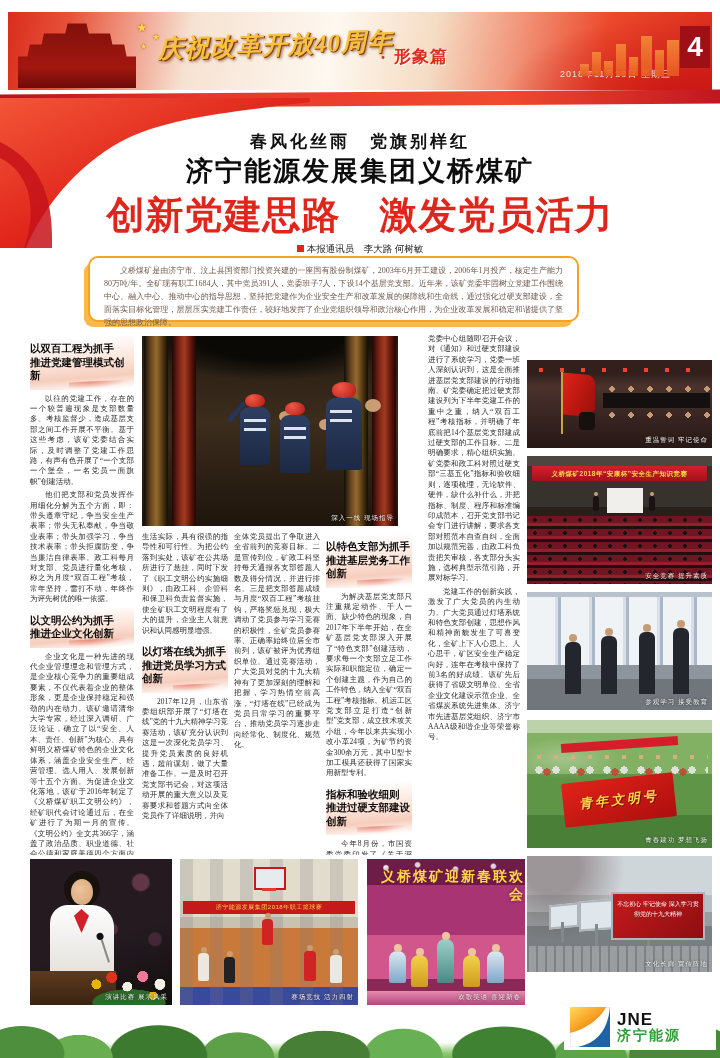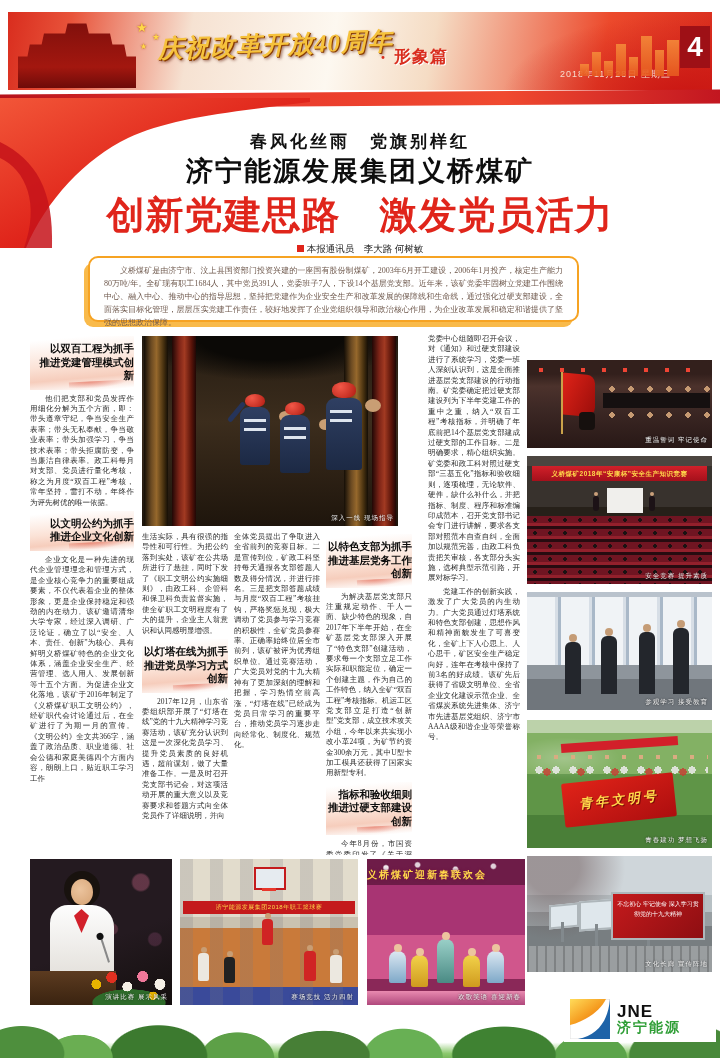--- a/index.html
+++ b/index.html
@@ -48,21 +48,21 @@
   .introbox{position:absolute;left:88px;top:256px;width:491px;height:66px;box-sizing:border-box;
     border:2px solid #f6a323;border-radius:10px;box-shadow:-5px 6px 0 -1px #f9ba4a;
     padding:7px 14px;background:#fff;}
   .introbox p{margin:0;font-size:8px;line-height:1.62;color:#6e584c;text-align:justify;text-indent:2em;}
 
   
   .cols{position:absolute;left:30px;top:334px;width:660px;height:671px;}
   .col{position:absolute;overflow:hidden;font-size:7.5px;line-height:10.4px;color:#2b2b2b;text-align:justify;}
   .col p{margin:0 0 3px;text-indent:2em;}
   .col p.cont{text-indent:0;}
-  .sech{position:relative;text-align:right;font-weight:bold;font-size:10.5px;line-height:13.5px;color:#0d0d0d;
+  .sech{position:relative;text-align:left;font-weight:bold;font-size:10.5px;line-height:13.5px;color:#0d0d0d;
     padding:6px 0 7px;margin:2px 0 4px;
     background:linear-gradient(175deg,#fff 8%,#fbe2d6 52%,#f6cdbc 74%,#fff 96%);}
   .sech::after{content:"";position:absolute;right:5px;bottom:2px;width:58%;height:7px;
     background:radial-gradient(ellipse at 35% 0%,rgba(219,62,40,.5),rgba(219,62,40,0) 70%);transform:rotate(-3deg);}
   .c1{left:0;top:0;width:104px;height:521px;}
   .c2{left:112px;top:198px;width:86px;height:323px;}
   .c3{left:204px;top:198px;width:86px;height:323px;}
   .c4{left:296px;top:198px;width:86px;height:323px;}
   .c5{left:398px;top:0;width:92px;height:521px;}
 
@@ -190,43 +190,43 @@
   .pl.white{background:#ece8e0;}
   .pl.dark{background:#222;}
 
   
   .ph-gala{left:337px;top:525px;width:158px;height:146px;
     background:radial-gradient(circle 5px at 12% 6%,rgba(255,255,255,.9) 0 40%,rgba(0,0,0,0) 70%),
       radial-gradient(circle 5px at 32% 4%,rgba(255,255,255,.8) 0 40%,rgba(0,0,0,0) 70%),
       radial-gradient(circle 5px at 56% 7%,rgba(255,255,255,.85) 0 40%,rgba(0,0,0,0) 70%),
       radial-gradient(circle 5px at 80% 5%,rgba(255,255,255,.8) 0 40%,rgba(0,0,0,0) 70%),
       linear-gradient(180deg,#6e1c48 0 18%,#a83473 18% 52%,#d0568c 52% 82%,#8a2858 82% 100%);}
-  .gbanner{position:absolute;left:0;right:0;top:9px;text-align:left;color:#ffd84a;
-    font-size:10px;font-weight:bold;letter-spacing:2px;text-shadow:0 0 3px #70103c;}
+  .gbanner{position:absolute;left:0;right:0;top:9px;text-align:right;color:#ffd84a;
+    font-size:14px;font-weight:bold;letter-spacing:2px;text-shadow:0 0 3px #70103c;}
   .perf{position:absolute;bottom:22px;width:17px;height:32px;border-radius:8px 8px 2px 2px;
     background:linear-gradient(180deg,#dce8f2,#7ea8c8);}
   .perf::before{content:"";position:absolute;left:50%;top:-7px;margin-left:-4px;width:8px;height:8px;border-radius:50%;background:#ecc49e;}
   .perf.y{background:linear-gradient(180deg,#f2d24a,#cf9a1e);}
   .perf.c{background:linear-gradient(180deg,#9ad0c8,#4a8a84);height:44px;}
   .gstage{position:absolute;left:0;right:0;bottom:0;height:14px;background:linear-gradient(180deg,#e98ab0,#b0487c);}
 
   
   .trees{position:absolute;left:0;top:1002px;width:720px;height:56px;
     background-image:
       radial-gradient(ellipse 70px 45px at 3% 92%,#4e8f3d 0 60%,rgba(0,0,0,0) 62%),
       radial-gradient(ellipse 55px 38px at 11% 100%,#6aae52 0 60%,rgba(0,0,0,0) 62%),
       radial-gradient(ellipse 80px 50px at 22% 96%,#3c7a2f 0 60%,rgba(0,0,0,0) 62%),
       radial-gradient(ellipse 60px 42px at 33% 100%,#5da047 0 60%,rgba(0,0,0,0) 62%),
       radial-gradient(ellipse 75px 40px at 45% 95%,#477f36 0 60%,rgba(0,0,0,0) 62%),
       radial-gradient(ellipse 65px 48px at 56% 100%,#68b054 0 60%,rgba(0,0,0,0) 62%),
       radial-gradient(ellipse 85px 46px at 70% 94%,#3f8232 0 60%,rgba(0,0,0,0) 62%),
       radial-gradient(ellipse 60px 40px at 82% 100%,#5ca44a 0 60%,rgba(0,0,0,0) 62%),
       radial-gradient(ellipse 90px 52px at 95% 95%,#48893a 0 60%,rgba(0,0,0,0) 62%),
       linear-gradient(180deg,rgba(0,0,0,0) 0 72%,#8cc96e 92%,#79b85c 100%);}
-  .logobox{position:absolute;right:4px;bottom:16px;width:152px;height:46px;background:#fff;
+  .logobox{position:absolute;right:4px;bottom:8px;width:152px;height:46px;background:#fff;
     display:flex;align-items:center;gap:7px;padding:2px 6px;box-sizing:border-box;}
   .logotext{display:flex;flex-direction:column;line-height:1.05;}
   .jne{font-family:"Liberation Sans",sans-serif;font-weight:900;font-size:17px;color:#101010;letter-spacing:1px;}
   .jnn{font-weight:bold;font-size:14px;color:#2f9e36;letter-spacing:2px;}
 </style>
 </head>
 <body>
 
 <div class="page">
 
@@ -274,20 +274,21 @@
     <p>义桥煤矿是由济宁市、汶上县国资部门投资兴建的一座国有股份制煤矿，2003年6月开工建设，2006年1月投产，核定生产能力80万吨/年。全矿现有职工1684人，其中党员391人，党委班子7人，下设14个基层党支部。近年来，该矿党委牢固树立党建工作围绕中心、融入中心、推动中心的指导思想，坚持把党建作为企业安全生产和改革发展的保障线和生命线，通过强化过硬支部建设，全面落实目标化管理，层层压实党建工作责任，较好地发挥了企业党组织领导和政治核心作用，为企业改革发展和稳定和谐提供了坚强的思想政治保障。</p>
   </div>
 
   <div class="cols">
 
     <div class="col c1">
       <div class="sech">
         <div>以双百工程为抓手</div>
         <div>推进党建管理模式创新</div>
       </div>
+      <p>以往的党建工作，存在的一个较普遍现象是支部数量多、考核监督少，造成基层支部之间工作开展不平衡。基于这些考虑，该矿党委结合实际，及时调整了党建工作思路，有声有色开展了“一个支部一个堡垒，一名党员一面旗帜”创建活动。</p>
       <p>他们把支部和党员发挥作用细化分解为五个方面，即：带头遵章守纪，争当安全生产表率；带头无私奉献，争当敬业表率；带头加强学习，争当技术表率；带头拒腐防变，争当廉洁自律表率。政工科每月对支部、党员进行量化考核，称之为月度“双百工程”考核，常年坚持，雷打不动，年终作为评先树优的唯一依据。</p>
       <div class="sech">
         <div>以文明公约为抓手</div>
         <div>推进企业文化创新</div>
       </div>
       <p>企业文化是一种先进的现代企业管理理念和管理方式，是企业核心竞争力的重要组成要素，不仅代表着企业的整体形象，更是企业保持稳定和强劲的内在动力。该矿邀请清华大学专家，经过深入调研、广泛论证，确立了以“安全、人本、责任、创新”为核心、具有鲜明义桥煤矿特色的企业文化体系，涵盖企业安全生产、经营管理、选人用人、发展创新等十五个方面。为促进企业文化落地，该矿于2016年制定了《义桥煤矿职工文明公约》，经矿职代会讨论通过后，在全矿进行了为期一月的宣传。《文明公约》全文共366字，涵盖了政治品质、职业道德、社会公德和家庭美德四个方面内容，朗朗上口，贴近职工学习工作</p>
     </div>
 
     <div class="photo ph-miners">
       <div class="pillar" style="left:2px;"></div>

